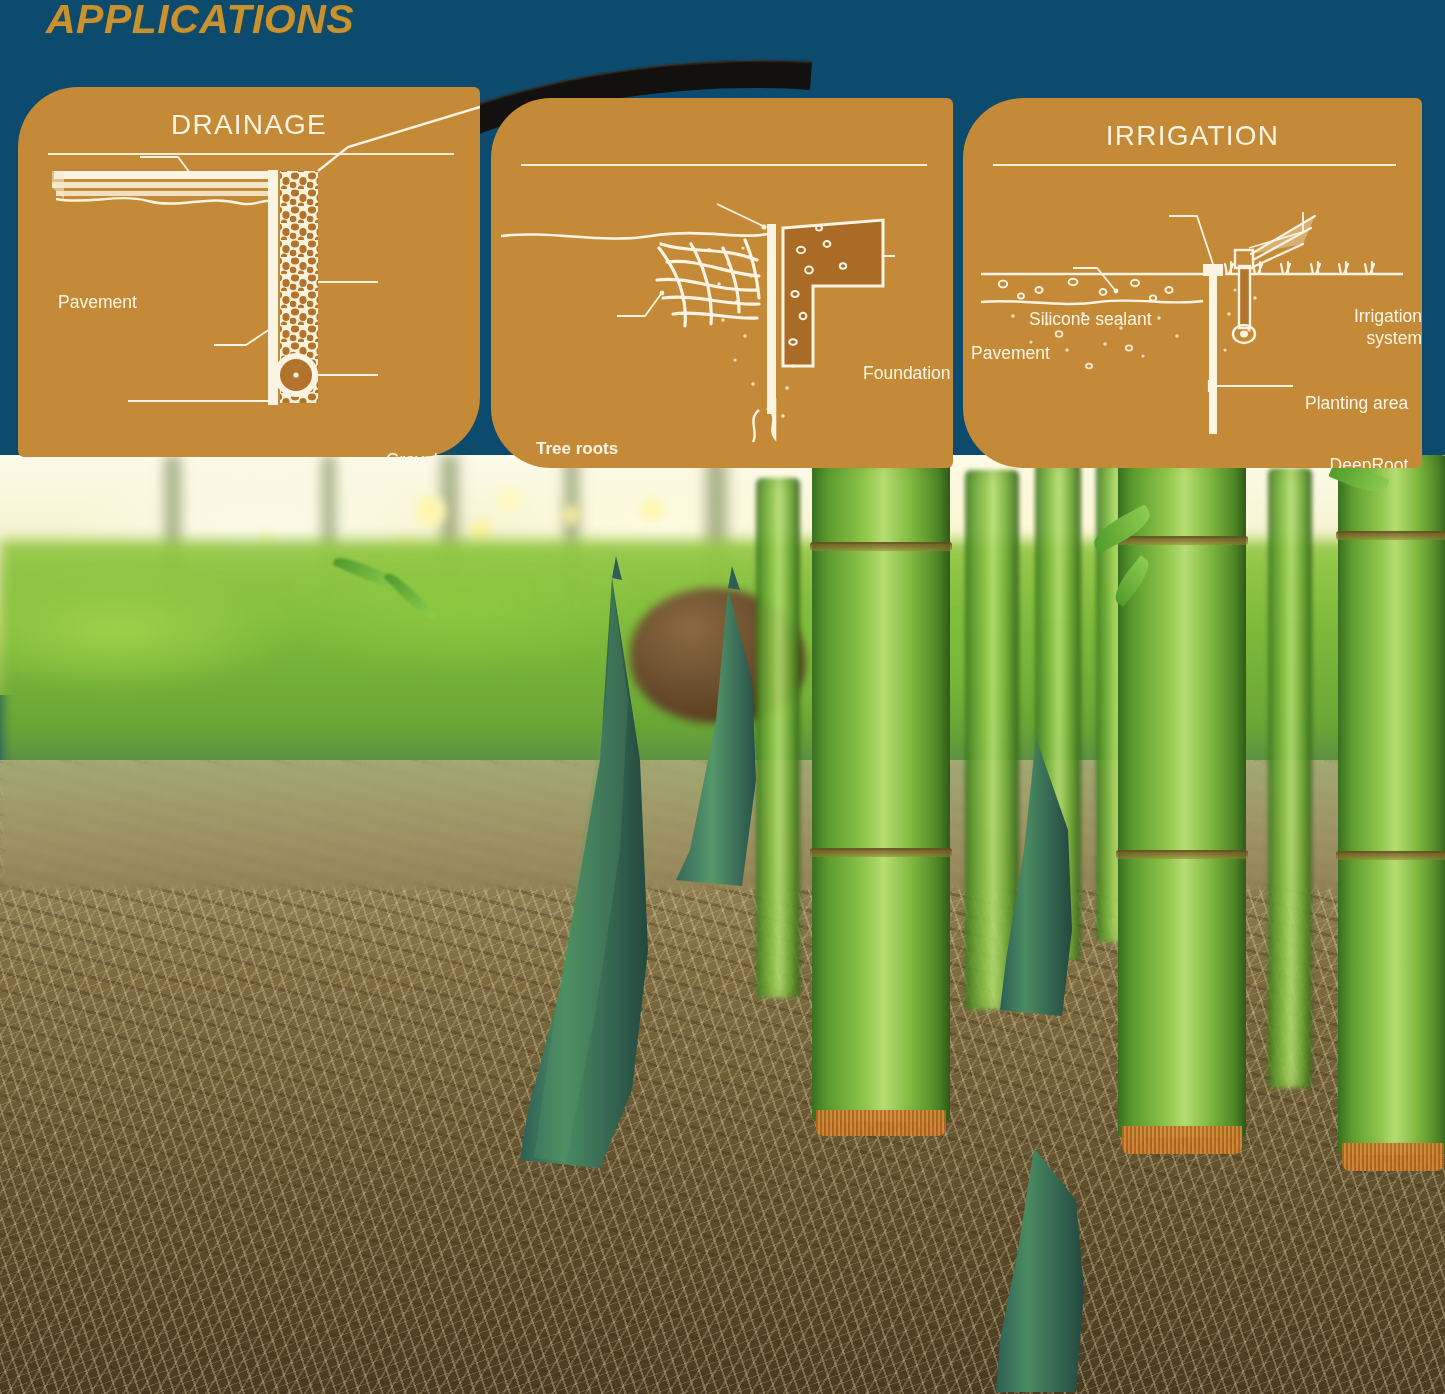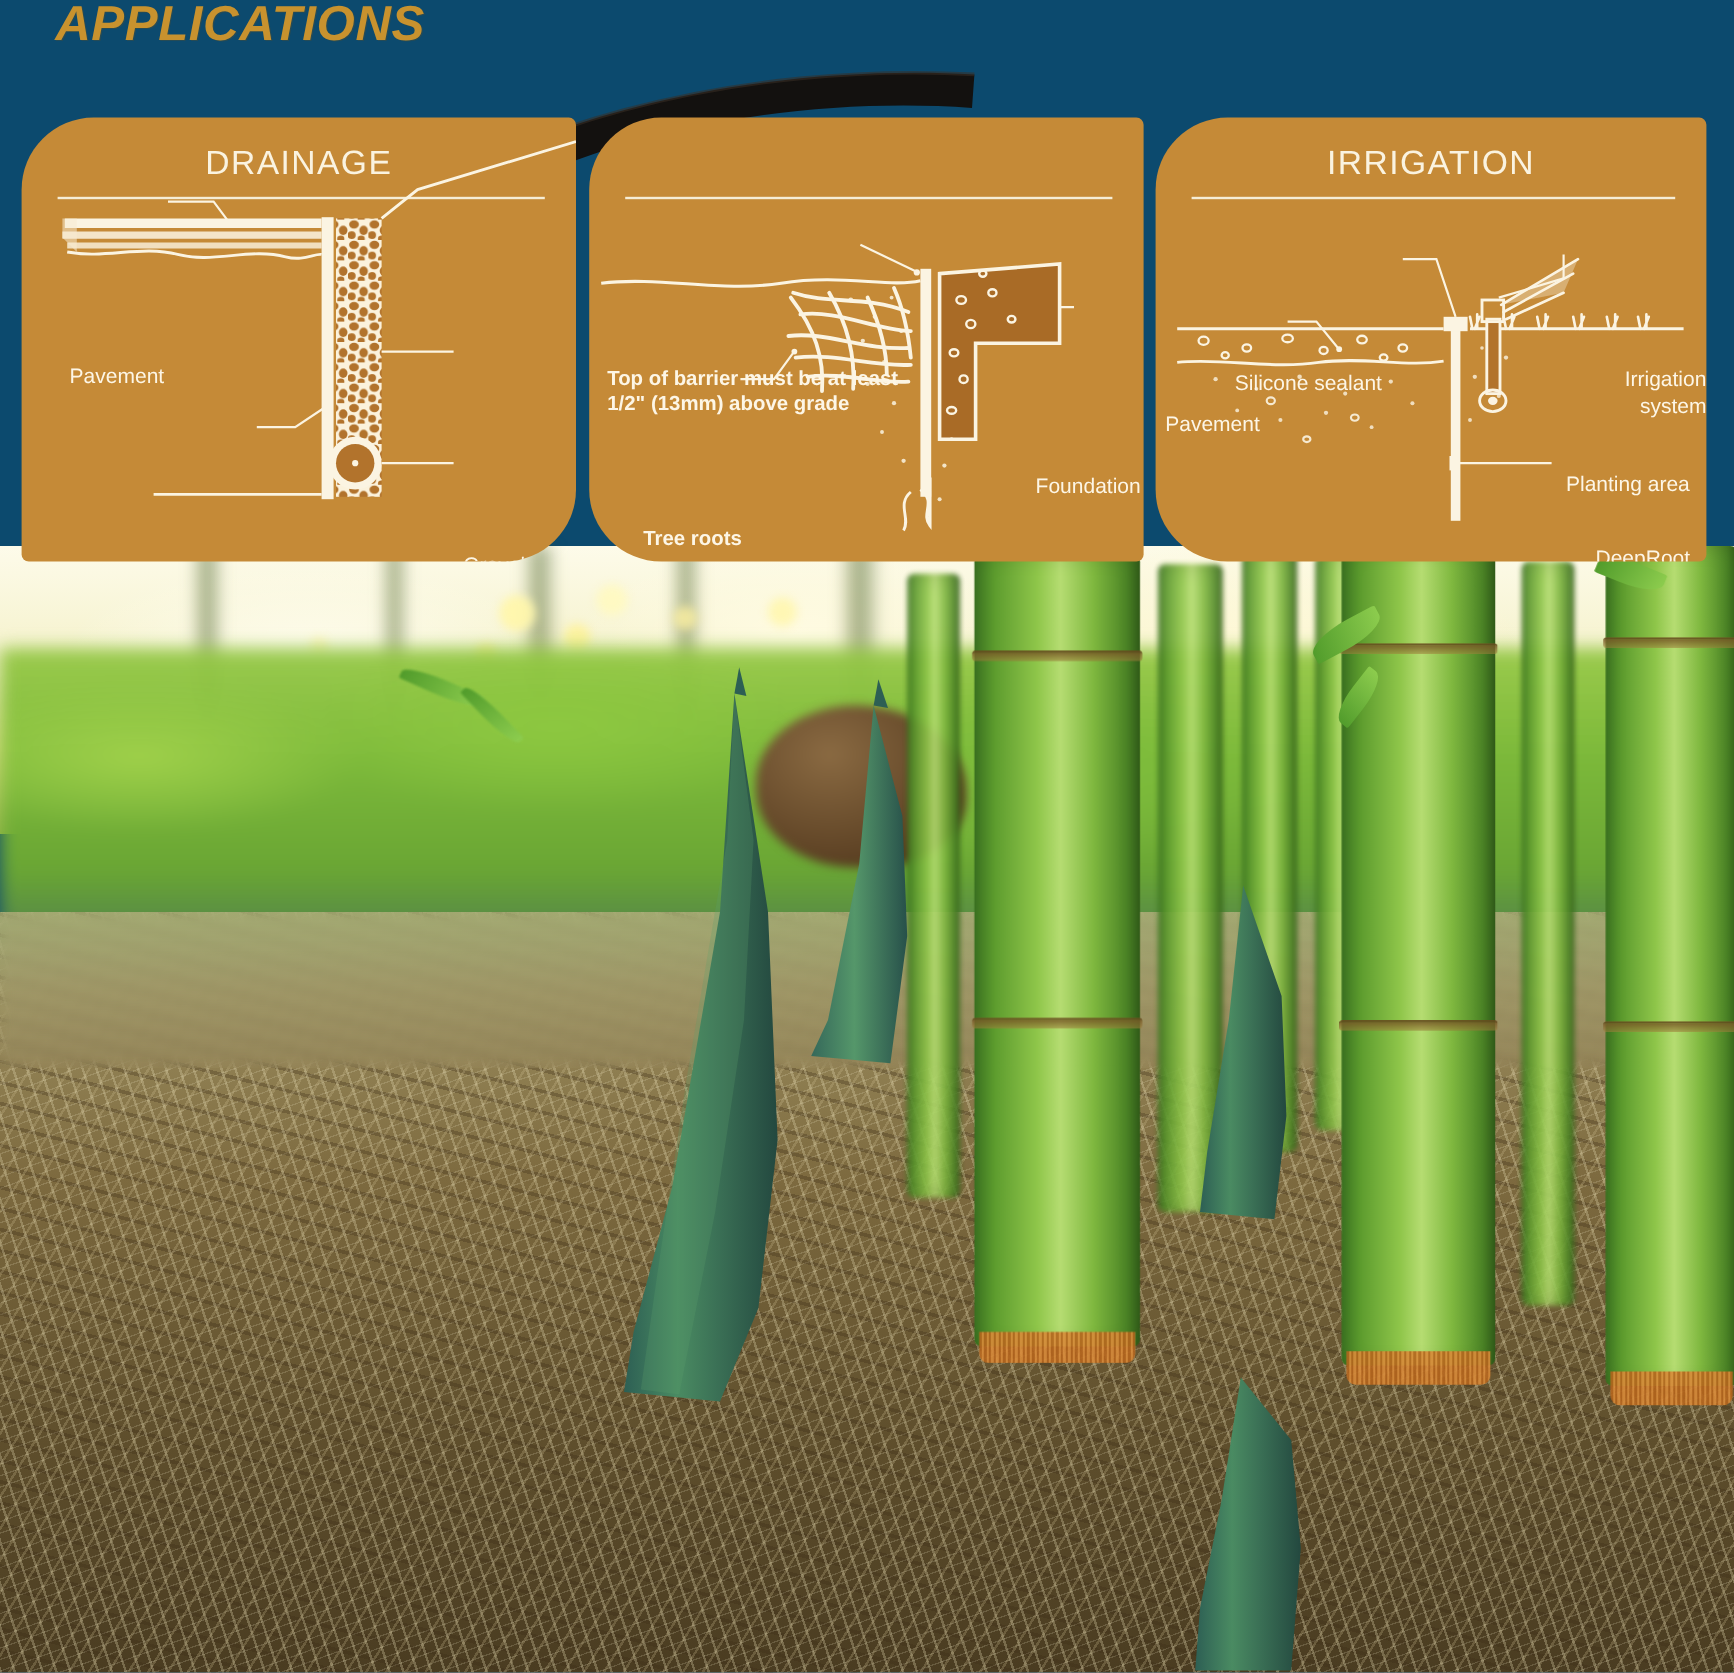--- a/index.html
+++ b/index.html
@@ -108,21 +108,21 @@
   
   #barrier { left: 0; top: 760px; width: 1445px; height: 634px; }
 
   
   .panel {
     position: absolute;
     background: #C58A37;
     border-radius: 60px 8px 8px 60px;
     overflow: hidden;
   }
-  #panel-drainage   { left: 18px;  top: 98px;  width: 462px; height: 370px; border-radius: 60px 6px 60px 6px; }
+  #panel-drainage   { left: 18px;  top: 87px;  width: 462px; height: 370px; border-radius: 60px 6px 60px 6px; }
   #panel-foundation { left: 491px; top: 98px; width: 462px; height: 370px; border-radius: 60px 6px 6px 60px; }
   #panel-irrigation { left: 963px; top: 98px; width: 459px; height: 370px; border-radius: 60px 6px 6px 60px; padding-left: 16px; }
 
   .panel-title {
     position: absolute; left: 0; right: 0; top: 22px;
     text-align: center;
     color: #FAF3E0;
     font-size: 28px; letter-spacing: 1.2px; font-weight: 400;
   }
   .panel-rule {
@@ -359,23 +359,21 @@
           <path d="M254 142 C 262 160, 266 180, 268 200"></path>
         </g>
 
         <path d="M226 106 L272 128" fill="none" stroke="#FBF4E2" stroke-width="1.8"></path>
         <circle cx="273" cy="129" r="2.6" fill="#FBF4E2"></circle>
         <path d="M126 218 L154 218 L170 196" fill="none" stroke="#FBF4E2" stroke-width="1.8"></path>
         <circle cx="171" cy="195" r="2.4" fill="#FBF4E2"></circle>
         <path d="M392 158 L404 158" fill="none" stroke="#FBF4E2" stroke-width="1.8"></path>
       </svg>
 
-      <div class="lbl" style="left:15px;top:207px;">Top of barrier must be at least
-1/2" (13mm) above grade</div>
-      <div class="lbl thin" style="left:372px;top:265px;margin-top:32px;">Foundation</div>
+      <div class="lbl thin" style="left:372px;top:265px;">Foundation</div>
       <div class="lbl" style="left:45px;top:340px;">Tree roots</div>
 
     </div>
   </div>
 
   <div class="panel" id="panel-irrigation">
     <div class="panel-title">IRRIGATION</div>
     <div class="panel-rule"></div>
 
     <div class="panel-body">

